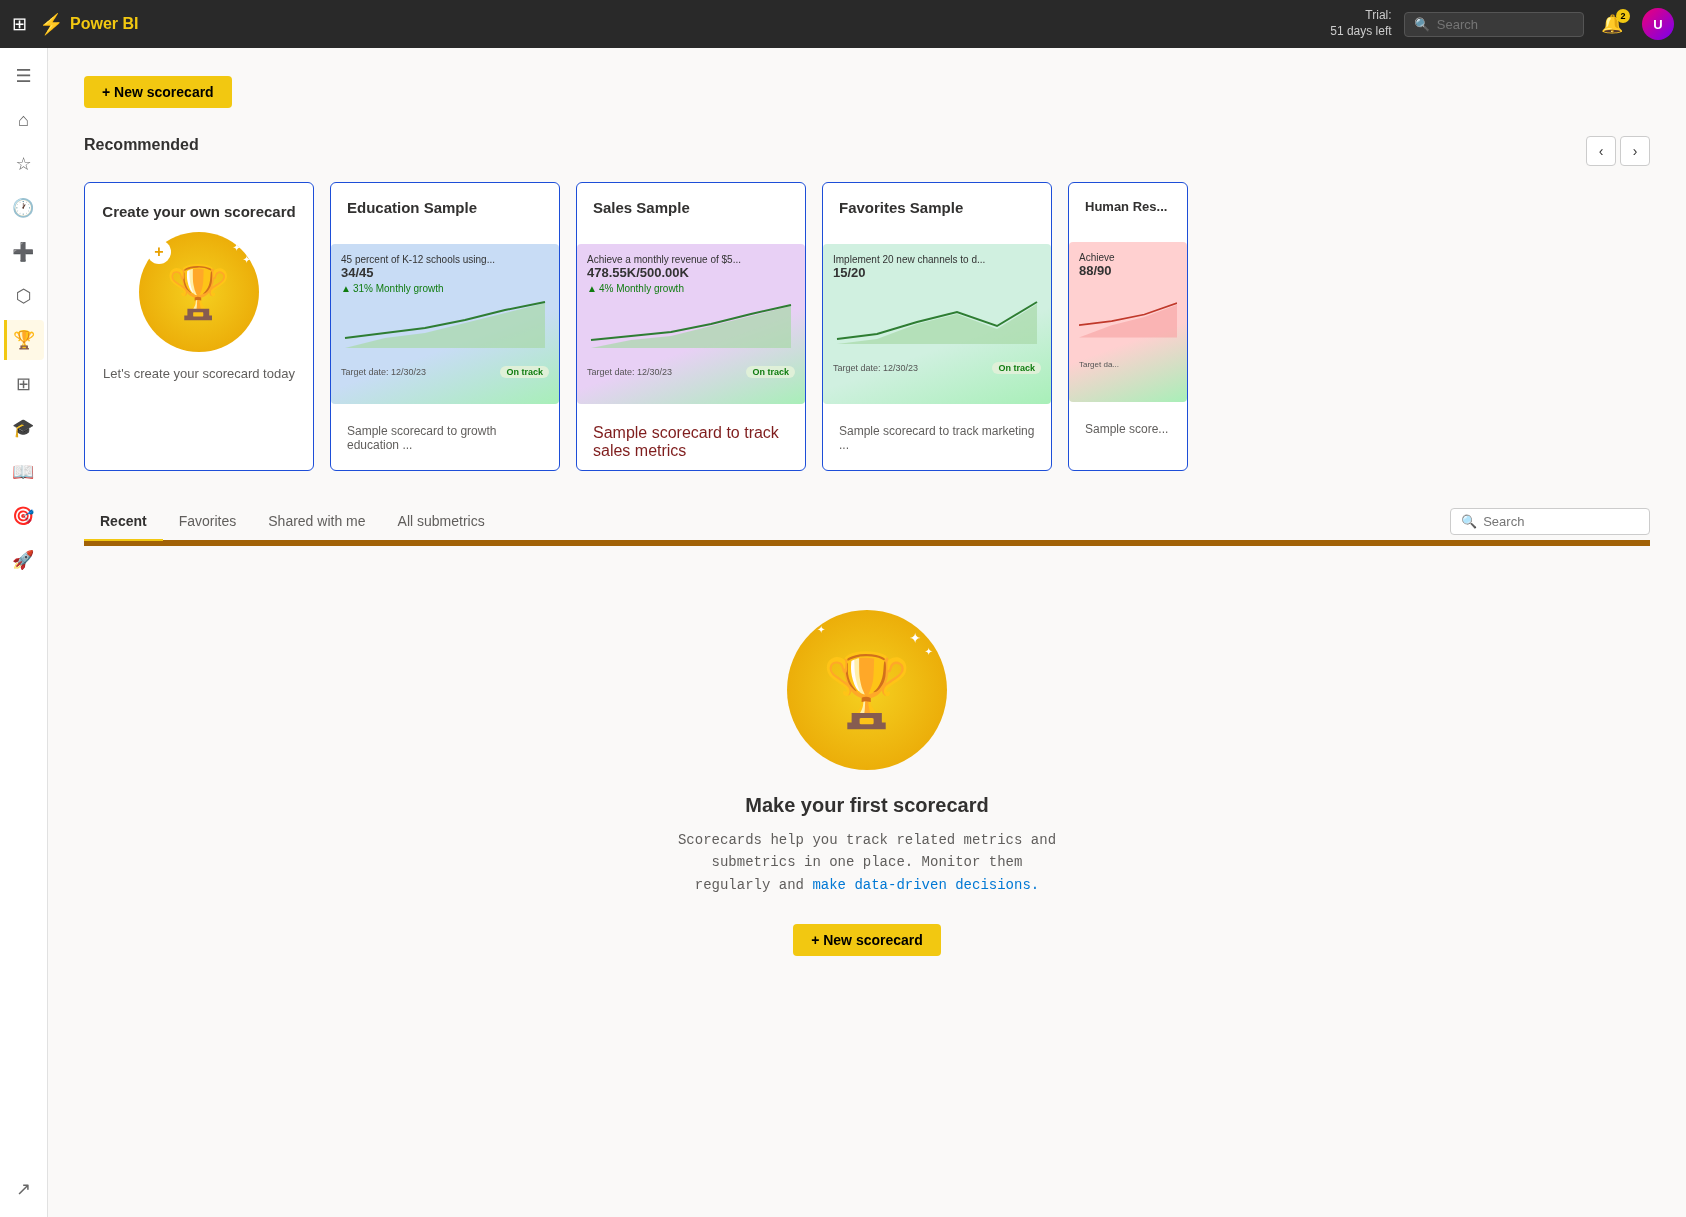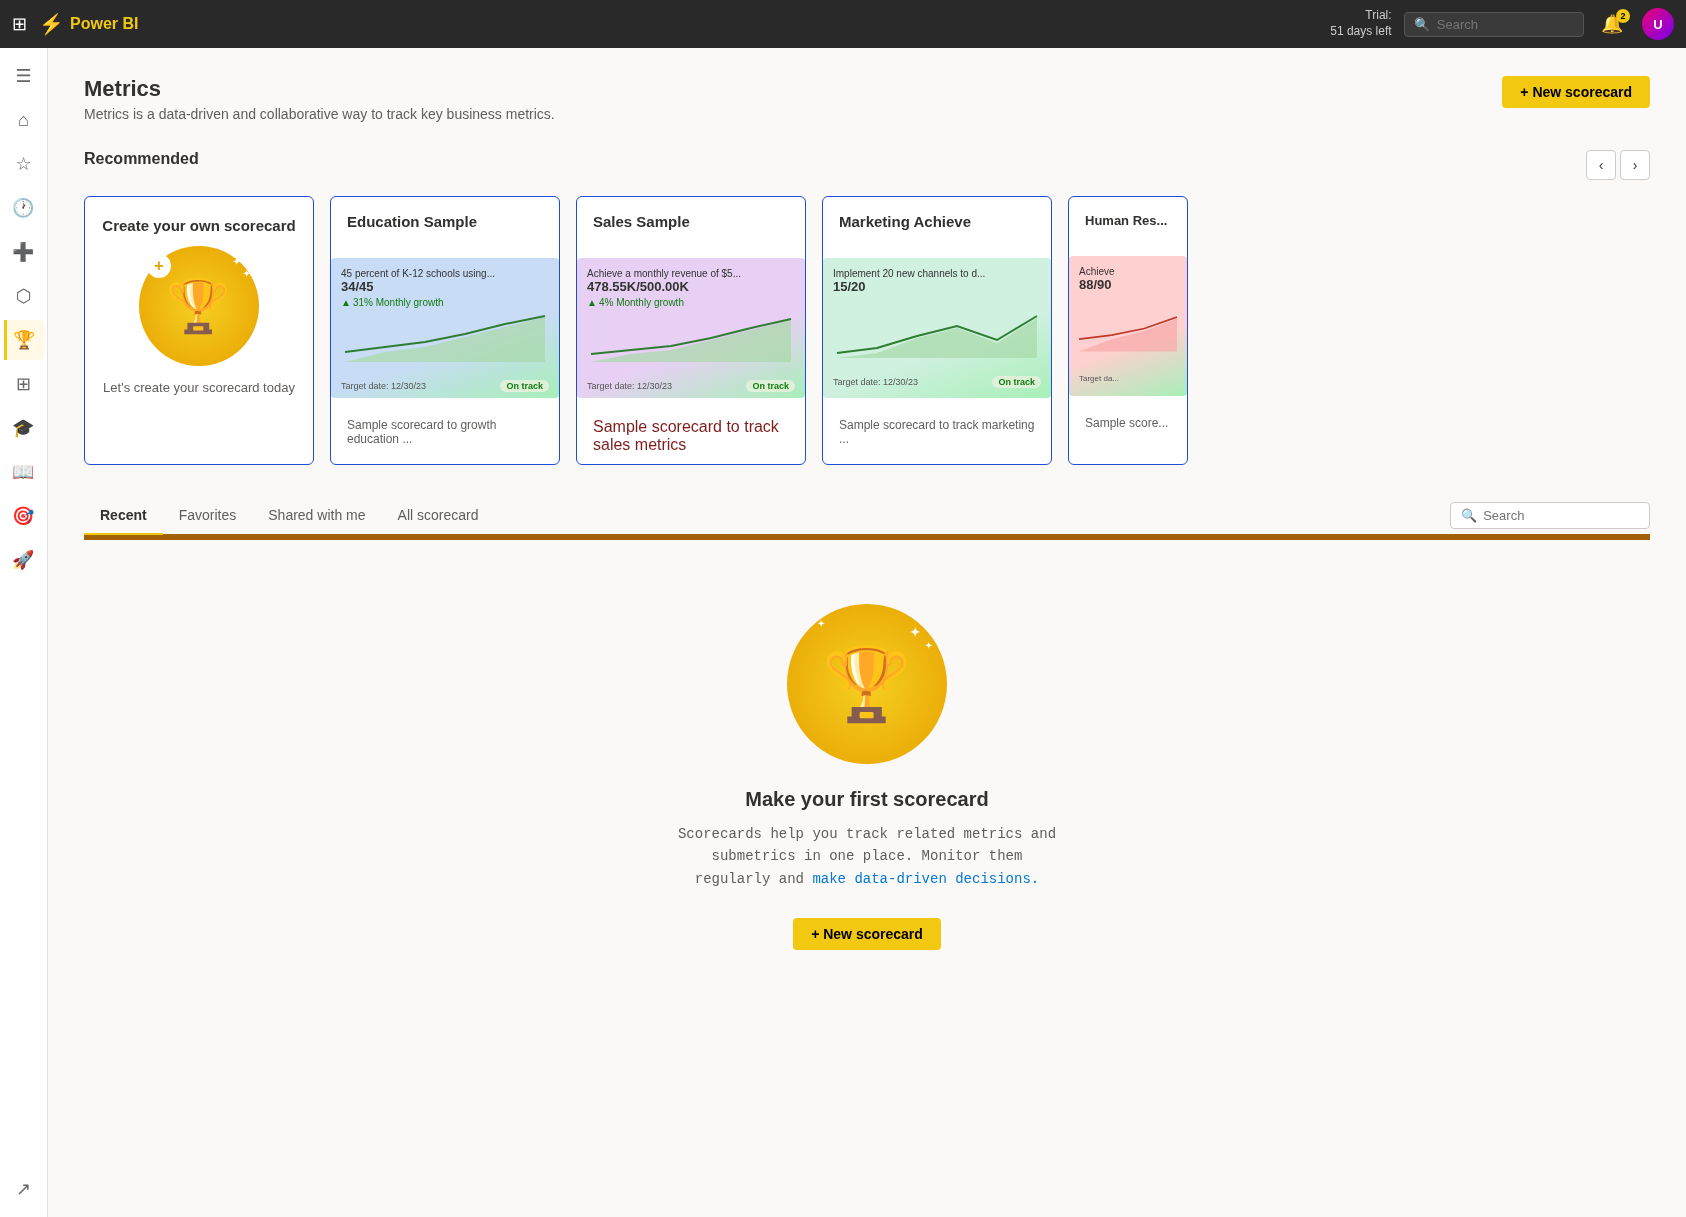--- a/index.html
+++ b/index.html
@@ -182,21 +182,21 @@
       position: absolute;
       color: #fff;
       font-size: 10px;
     }
     .sparkle-1 { top: 10px; right: 18px; }
     .sparkle-2 { top: 22px; right: 8px; }
     .card-desc { font-size: 13px; color: #605e5c; text-align: center; }
 
     
     .card-preview {
-      height: 140px;
+      height: 160px;
       position: relative;
       overflow: hidden;
       border-radius: 4px;
       margin-bottom: 10px;
     }
     .preview-blue { background: linear-gradient(160deg, #c8dcf5 60%, #a8efb8 100%); }
     .preview-purple { background: linear-gradient(160deg, #e8d0f5 60%, #a8efb8 100%); }
     .preview-green { background: linear-gradient(160deg, #d0f0e0 60%, #a8efb8 100%); }
     .preview-pink { background: linear-gradient(160deg, #ffd0d0 60%, #a8efb8 100%); }
 
@@ -311,24 +311,20 @@
     <div class="sidebar-item">📖</div>
     <div class="sidebar-item">🎯</div>
     <div class="sidebar-item">🚀</div>
     <div class="sidebar-spacer"></div>
     <div class="sidebar-item">↗</div>
   </div>
 
   <div class="main">
 
     <div class="page-header">
-      <div>
-        <div class="page-title">Metrics</div>
-        <div class="page-subtitle">Metrics is a data-driven and collaborative way to track key business metrics.</div>
-      </div>
       <button class="btn-new-scorecard">+ New scorecard</button>
     </div>
 
     <div class="section-header">
       <div class="section-title">Recommended</div>
       <div class="nav-arrows">
         <button class="nav-arrow">‹</button>
         <button class="nav-arrow">›</button>
       </div>
     </div>
@@ -397,21 +393,21 @@
           <div class="preview-bottom">
             <span>Target date: 12/30/23</span>
             <span class="on-track-badge">On track</span>
           </div>
         </div>
         <div style="padding:10px 16px; font-size:16px; color:#7f1d1d;">Sample scorecard to track sales metrics</div>
       </div>
 
       <div class="card">
         <div class="card-inner">
-          <div class="card-title">Marketing Achieve</div>
+          <div class="card-title">Favorites Sample</div>
         </div>
         <div class="card-preview preview-green">
           <div class="preview-content">
             <div class="preview-metric-title">Implement 20 new channels to d...</div>
             <div class="preview-value">15/20</div>
             <div class="preview-chart" style="margin-top: 14px;">
               <svg class="mini-chart" viewBox="0 0 200 50">
                 <polygon points="0,50 40,45 80,30 120,20 160,35 200,10 200,50" fill="#a8d8a8" opacity="0.7"></polygon>
                 <polyline points="0,45 40,40 80,28 120,18 160,32 200,8" fill="none" stroke="#2e7d32" stroke-width="2"></polyline>
               </svg>
@@ -446,21 +442,21 @@
         </div>
         <div style="padding:10px 16px; font-size:12px; color:#605e5c;">Sample score...</div>
       </div>
 
     </div>
 
     <div class="tabs-bar">
       <div class="tab-item active">Recent</div>
       <div class="tab-item">Favorites</div>
       <div class="tab-item">Shared with me</div>
-      <div class="tab-item">All scorecard</div>
+      <div class="tab-item">All submetrics</div>
       <div class="tabs-spacer"></div>
       <div class="tab-search">
         <span style="color:#aaa; font-size:13px;">🔍</span>
         <input type="text" placeholder="Search" style="">
       </div>
     </div>
 
     <div class="empty-state">
       <div class="empty-trophy-circle">
         <span class="empty-sparkle-1">✦</span>

